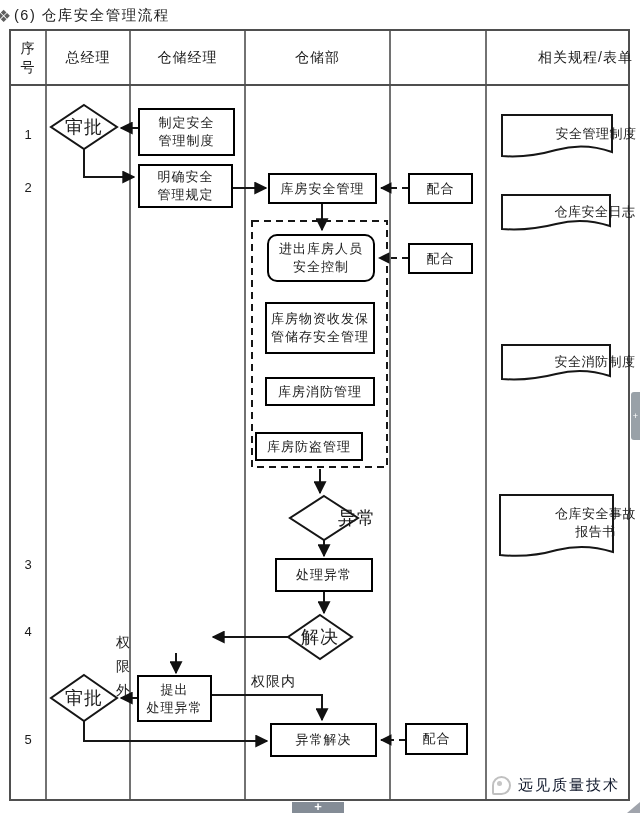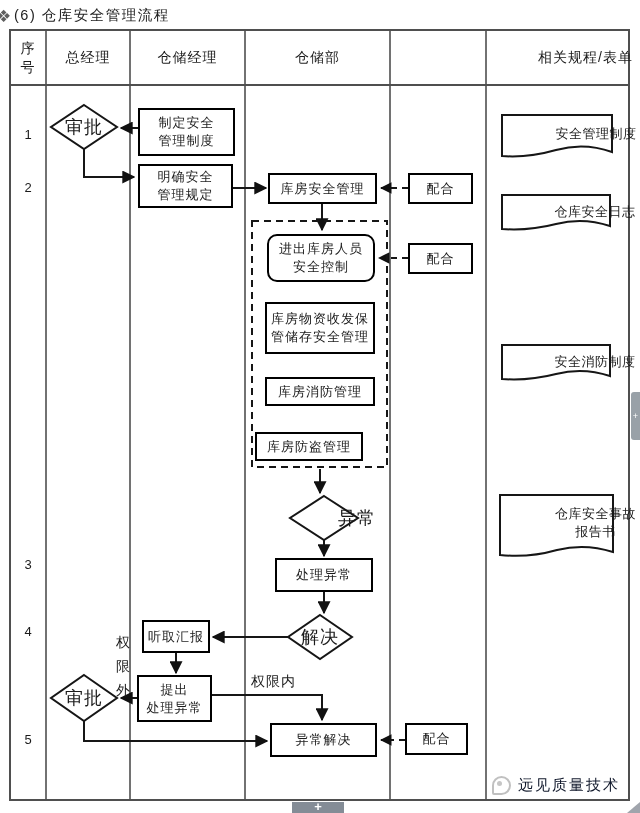--- a/index.html
+++ b/index.html
@@ -128,21 +128,20 @@
     <span>安全控制</span>
   </div>
   <div class="pbox" style="left:408px;top:243px;width:65px;height:31px;">配合</div>
   <div class="pbox" style="left:265px;top:302px;width:110px;height:52px;">
     <span>库房物资收发保</span>
     <span>管储存安全管理</span>
   </div>
   <div class="pbox" style="left:265px;top:377px;width:110px;height:29px;">库房消防管理</div>
   <div class="pbox" style="left:255px;top:432px;width:108px;height:29px;">库房防盗管理</div>
   <div class="pbox" style="left:275px;top:558px;width:98px;height:34px;">处理异常</div>
-  <div class="pbox" style="left:142px;top:620px;width:68px;height:33px;">听取汇报</div>
   <div class="pbox" style="left:137px;top:675px;width:75px;height:47px;">
     <span>提出</span>
     <span>处理异常</span>
   </div>
   <div class="pbox" style="left:270px;top:723px;width:107px;height:34px;">异常解决</div>
   <div class="pbox" style="left:405px;top:723px;width:63px;height:32px;">配合</div>
 
   <div class="dlabel" style="left:54px;top:117px;">审批</div>
   <div class="dlabel" style="left:294px;top:508px;margin-left:33px;">异常</div>
   <div class="dlabel" style="left:290px;top:627px;">解决</div>

